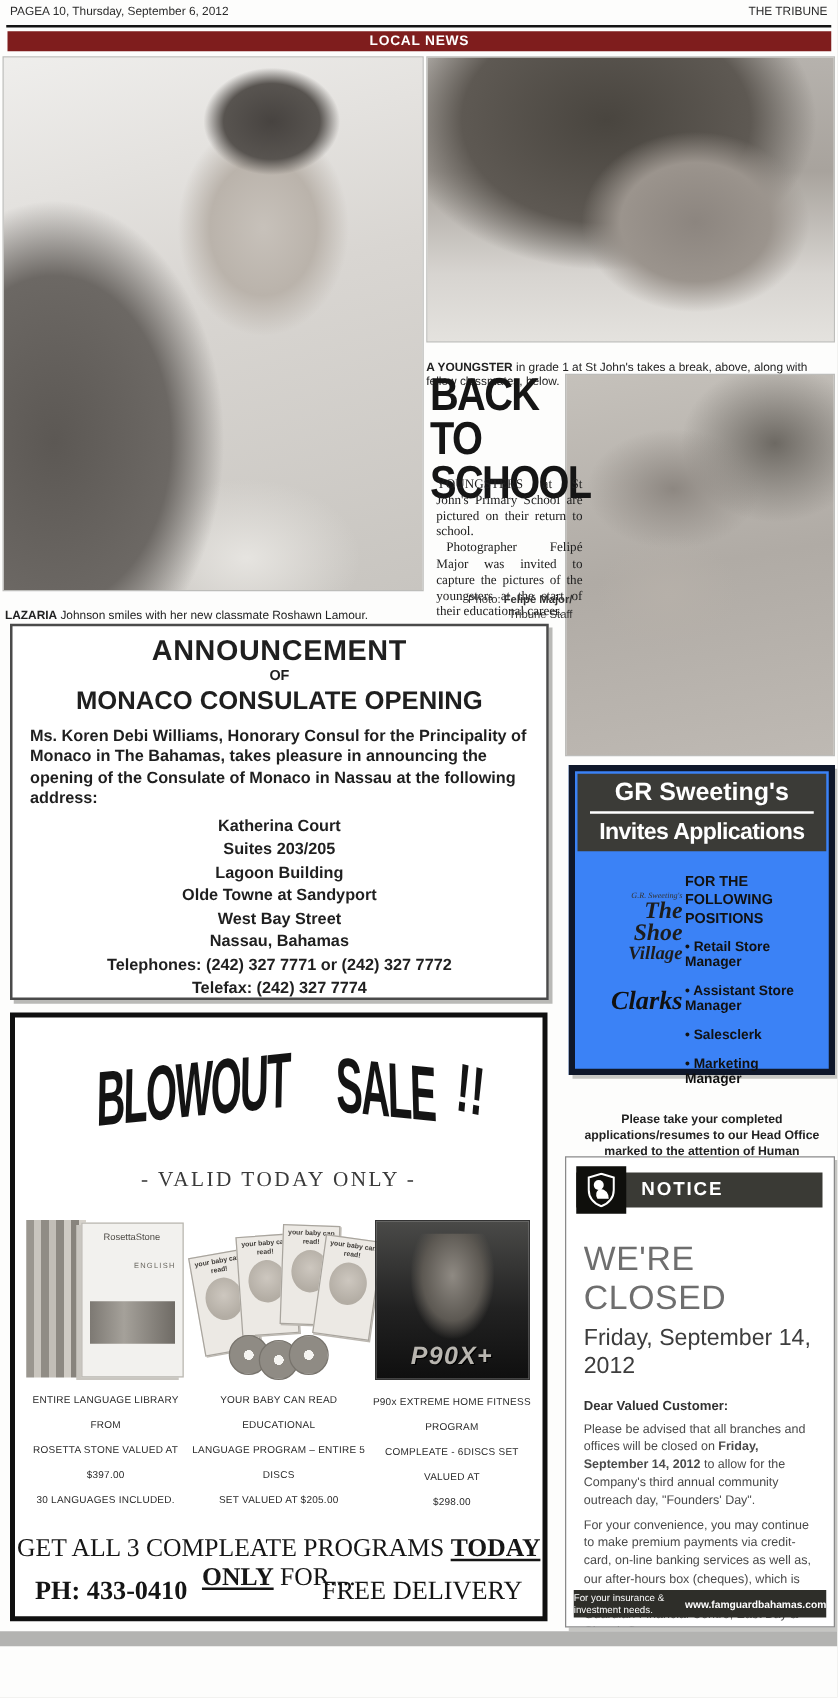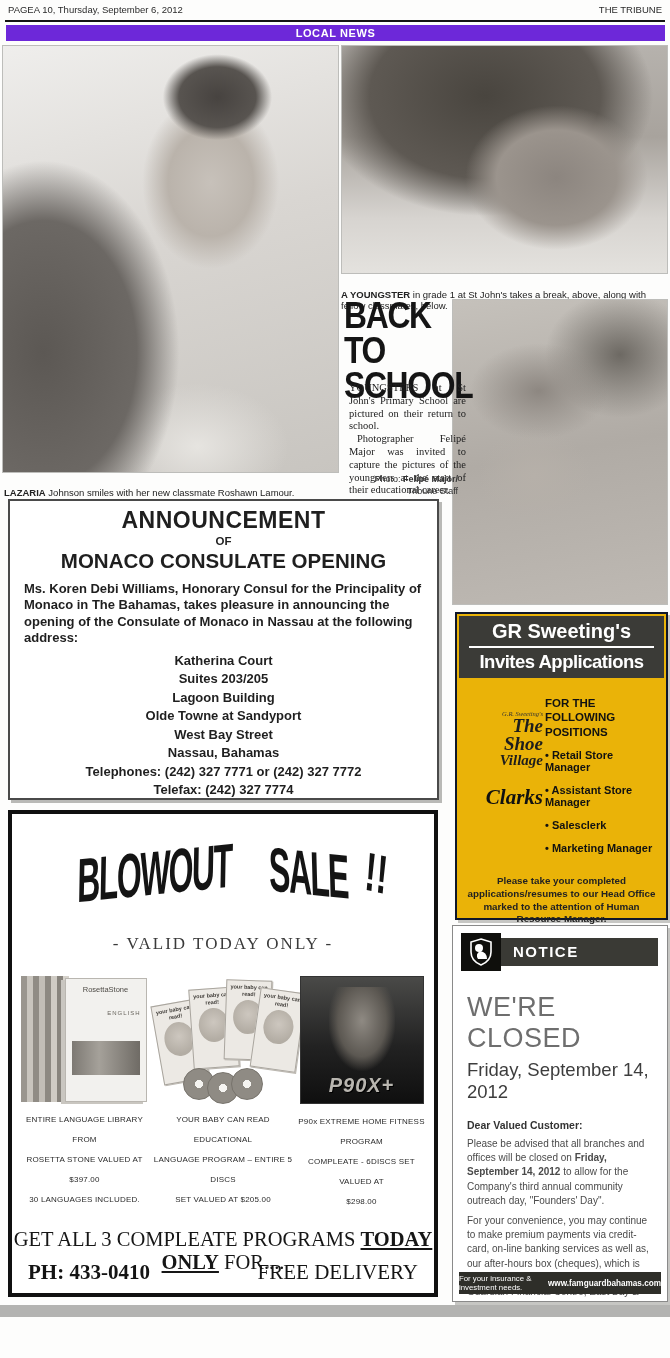--- a/index.html
+++ b/index.html
@@ -4,21 +4,21 @@
 <style>
   html,body{margin:0;padding:0;background:#e9e9e7;}
   #page{position:relative;width:670px;height:1358px;background:#fdfdfc;margin:0 auto;
         font-family:"Liberation Sans",sans-serif;color:#1c1c1c;overflow:hidden;}
   .abs{position:absolute;}
 
   
   .folio-row{left:8px;right:8px;top:4px;display:flex;justify-content:space-between;
              font-size:9.5px;color:#2b2b2b;}
   .folio-rule{left:5px;right:5px;top:20px;height:2px;background:#141414;}
-  .section-banner{left:6px;right:5px;top:25px;height:16px;background:#6d28d9;color:#fff;
+  .section-banner{left:6px;right:5px;top:25px;height:16px;background:#7f1d1d;color:#fff;
                   display:flex;align-items:center;justify-content:center;
                   font-weight:bold;font-size:11px;letter-spacing:.6px;}
 
   
   .photo{border:1px solid #bdbdba;box-sizing:border-box;}
   .photo-left{left:2px;top:45px;width:337px;height:428px;
     background:
       radial-gradient(70px 55px at 64% 12%, #474340 0%, #585450 55%, rgba(88,84,80,0) 78%),
       radial-gradient(95px 120px at 62% 32%, #c7c1ba 0%, #bab3ab 45%, rgba(186,179,171,0) 72%),
       radial-gradient(170px 240px at 12% 72%, #5c5854 0%, #6c6864 55%, rgba(108,104,100,0) 80%),
@@ -53,21 +53,21 @@
   .monaco{left:8px;top:499px;width:431px;height:301px;background:#fff;border:2px solid #4a4a4a;
           box-shadow:3px 3px 0 #b9b9b6;box-sizing:border-box;padding:6px 14px 0;text-align:center;
           color:#1f1f1f;overflow:hidden;}
   .monaco .t1{font-size:23px;font-weight:700;letter-spacing:.5px;}
   .monaco .t2{font-size:11.5px;font-weight:700;margin-top:1px;}
   .monaco .t3{font-size:20.5px;font-weight:700;margin-top:2px;}
   .monaco .body{font-size:13px;font-weight:700;line-height:1.25;text-align:left;margin-top:8px;}
   .monaco .addr{font-size:13px;font-weight:700;line-height:1.42;margin-top:6px;}
 
   
-  .sweeting{left:455px;top:612px;width:213px;height:308px;background:#eab308;border:2px solid #0f172a;
+  .sweeting{left:455px;top:612px;width:213px;height:248px;background:#3b82f6;border:5px solid #0f172a;
             box-sizing:border-box;box-shadow:3px 3px 0 #c7c7c4;}
   .sw-head{margin:2px;background:#3b3b37;color:#fff;text-align:center;padding:4px 0 5px;}
   .sw-head .l1{font-size:20px;font-weight:800;}
   .sw-head .hr{height:2px;background:#fff;width:90%;margin:3px auto;}
   .sw-head .l2{font-size:18.5px;font-weight:800;letter-spacing:-.5px;}
   .sw-body{display:flex;padding:8px 8px 0 8px;}
   .sw-logos{width:78px;flex:none;padding-top:22px;text-align:right;}
   .sw-sweet-script{font-family:"Liberation Serif",serif;font-style:italic;font-size:6.5px;color:#333;margin-left:18px;}
   .sw-shoe{font-family:"Liberation Serif",serif;font-style:italic;font-weight:700;font-size:19px;
            line-height:.95;color:#1d1d1d;}

